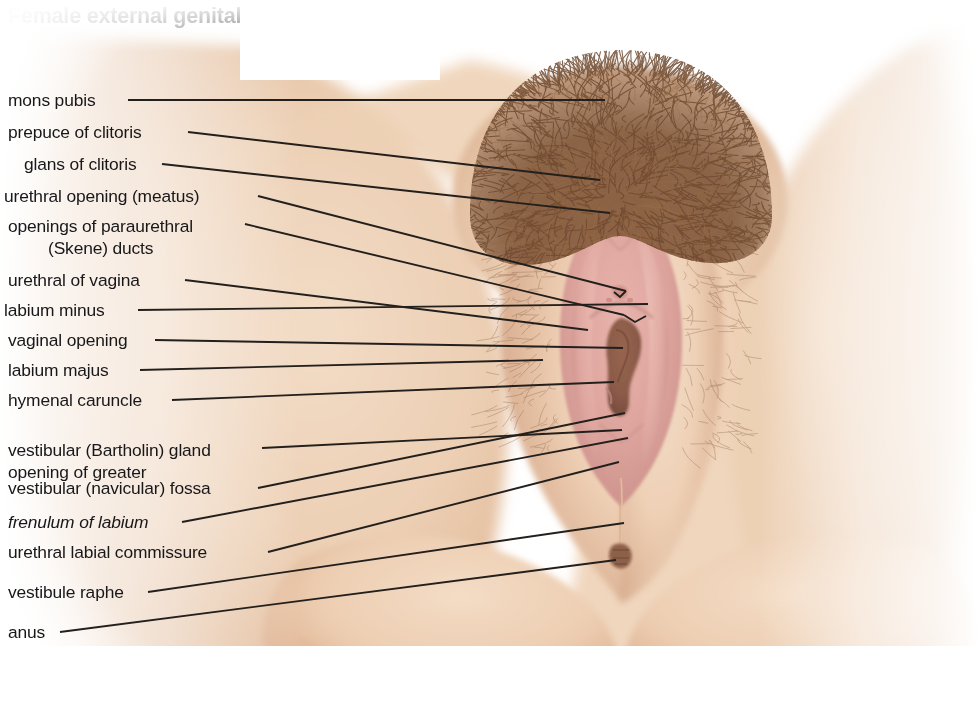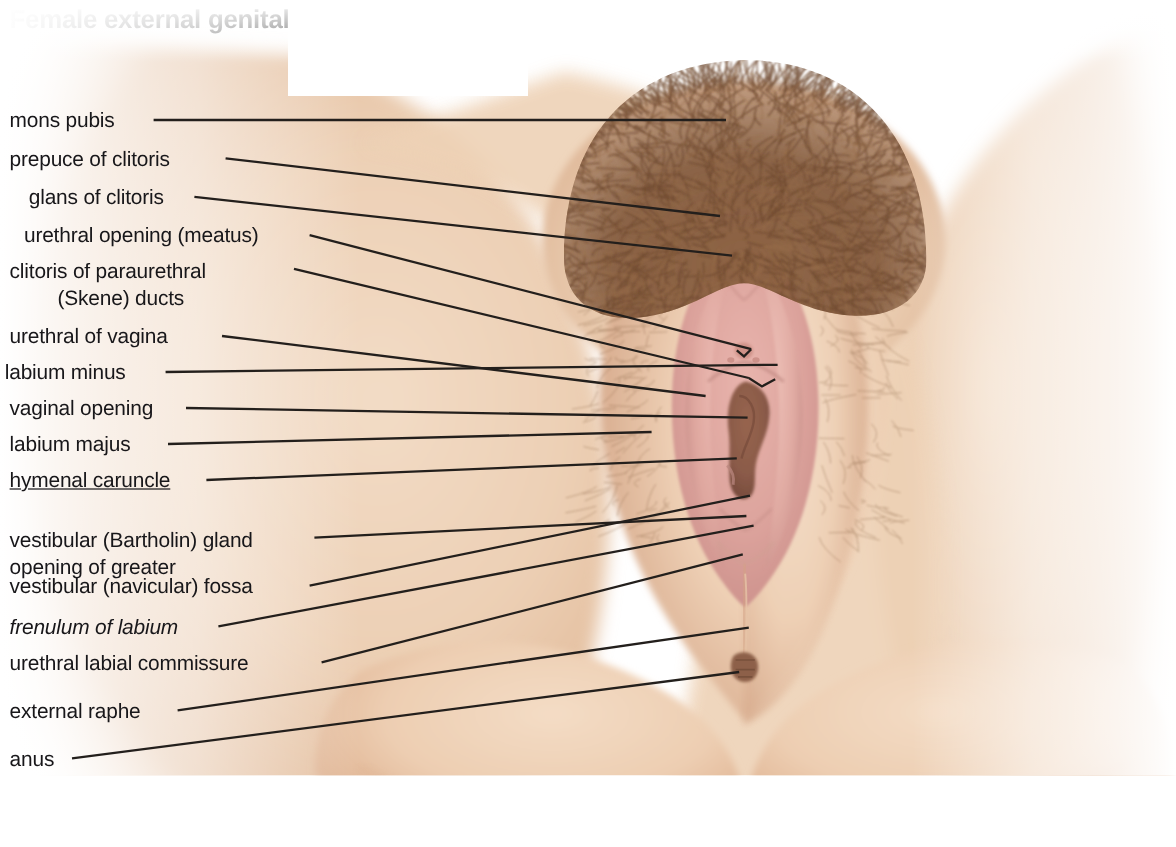--- a/index.html
+++ b/index.html
@@ -2286,30 +2286,30 @@
       <line x1="148" y1="592" x2="624" y2="523" stroke="#231f1c" stroke-width="1.9"></line>
       <line x1="60" y1="632" x2="616" y2="560" stroke="#231f1c" stroke-width="1.9"></line>
       <path d="M626 291 L620 297 L614 292" stroke="#231f1c" stroke-width="1.9" fill="none"></path>
       <path d="M624 315 L635 322 L646 316" stroke="#231f1c" stroke-width="1.9" fill="none"></path>
     </svg>
 
   <div id="label-layer">
       <div class="lbl" style="left: 8px; top: 90px;">mons pubis</div>
       <div class="lbl" style="left: 8px; top: 122px;">prepuce of clitoris</div>
       <div class="lbl" style="left: 24px; top: 154px;">glans of clitoris</div>
-      <div class="lbl" style="left: 20px; top: 186px;">urethral opening (meatus)</div>
-      <div class="lbl" style="left: 8px; top: 216px;">clitoris of paraurethral</div>
+      <div class="lbl" style="left: 4px; top: 186px;">urethral opening (meatus)</div>
+      <div class="lbl" style="left: 8px; top: 216px;">openings of paraurethral</div>
       <div class="lbl" style="left: 8px; top: 238px; margin-left: 40px;">(Skene) ducts</div>
       <div class="lbl" style="left: 8px; top: 270px;">urethral of vagina</div>
       <div class="lbl" style="left: 4px; top: 300px;">labium minus</div>
       <div class="lbl" style="left: 8px; top: 330px;">vaginal opening</div>
       <div class="lbl" style="left: 8px; top: 360px;">labium majus</div>
-      <div class="lbl" style="left: 8px; top: 390px; text-decoration: underline;">hymenal caruncle</div>
+      <div class="lbl" style="left: 8px; top: 390px;">hymenal caruncle</div>
       <div class="lbl" style="left: 8px; top: 418px; margin-top: 44px;">opening of greater</div>
       <div class="lbl" style="left: 8px; top: 440px;">vestibular (Bartholin) gland</div>
       <div class="lbl" style="left: 8px; top: 478px;">vestibular (navicular) fossa</div>
       <div class="lbl" style="left: 8px; top: 512px; font-style: italic;">frenulum of labium</div>
       <div class="lbl" style="left: 8px; top: 542px;">urethral labial commissure</div>
-      <div class="lbl" style="left: 8px; top: 582px;">external raphe</div>
+      <div class="lbl" style="left: 8px; top: 582px;">vestibule raphe</div>
       <div class="lbl" style="left: 8px; top: 622px;">anus</div>
     </div>
 
 </div>
 
 </body></html>

